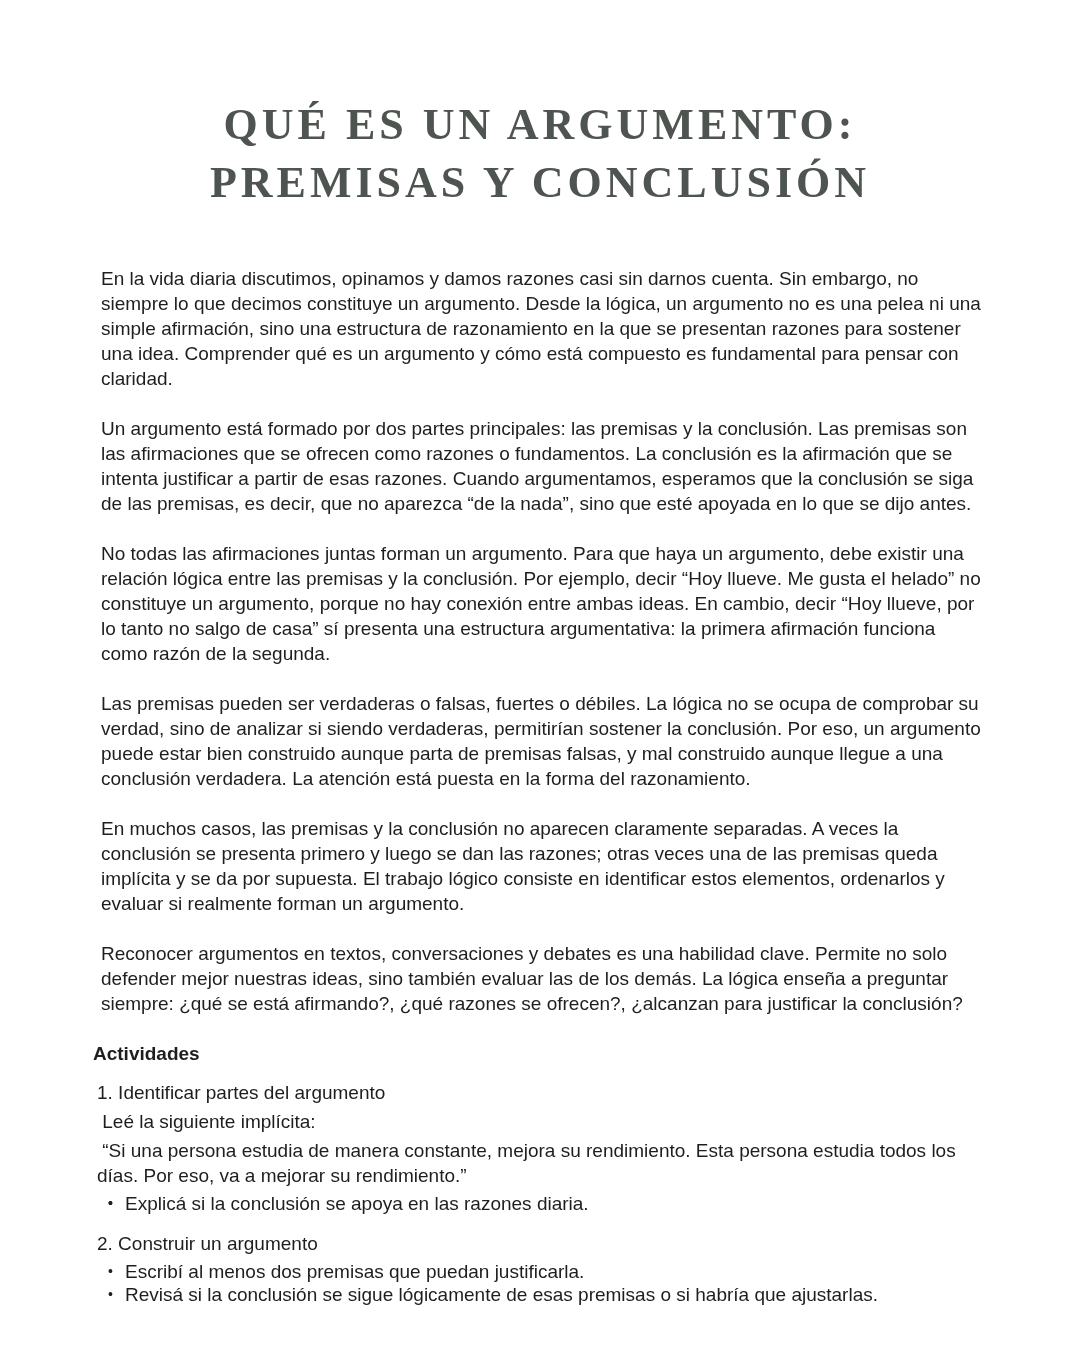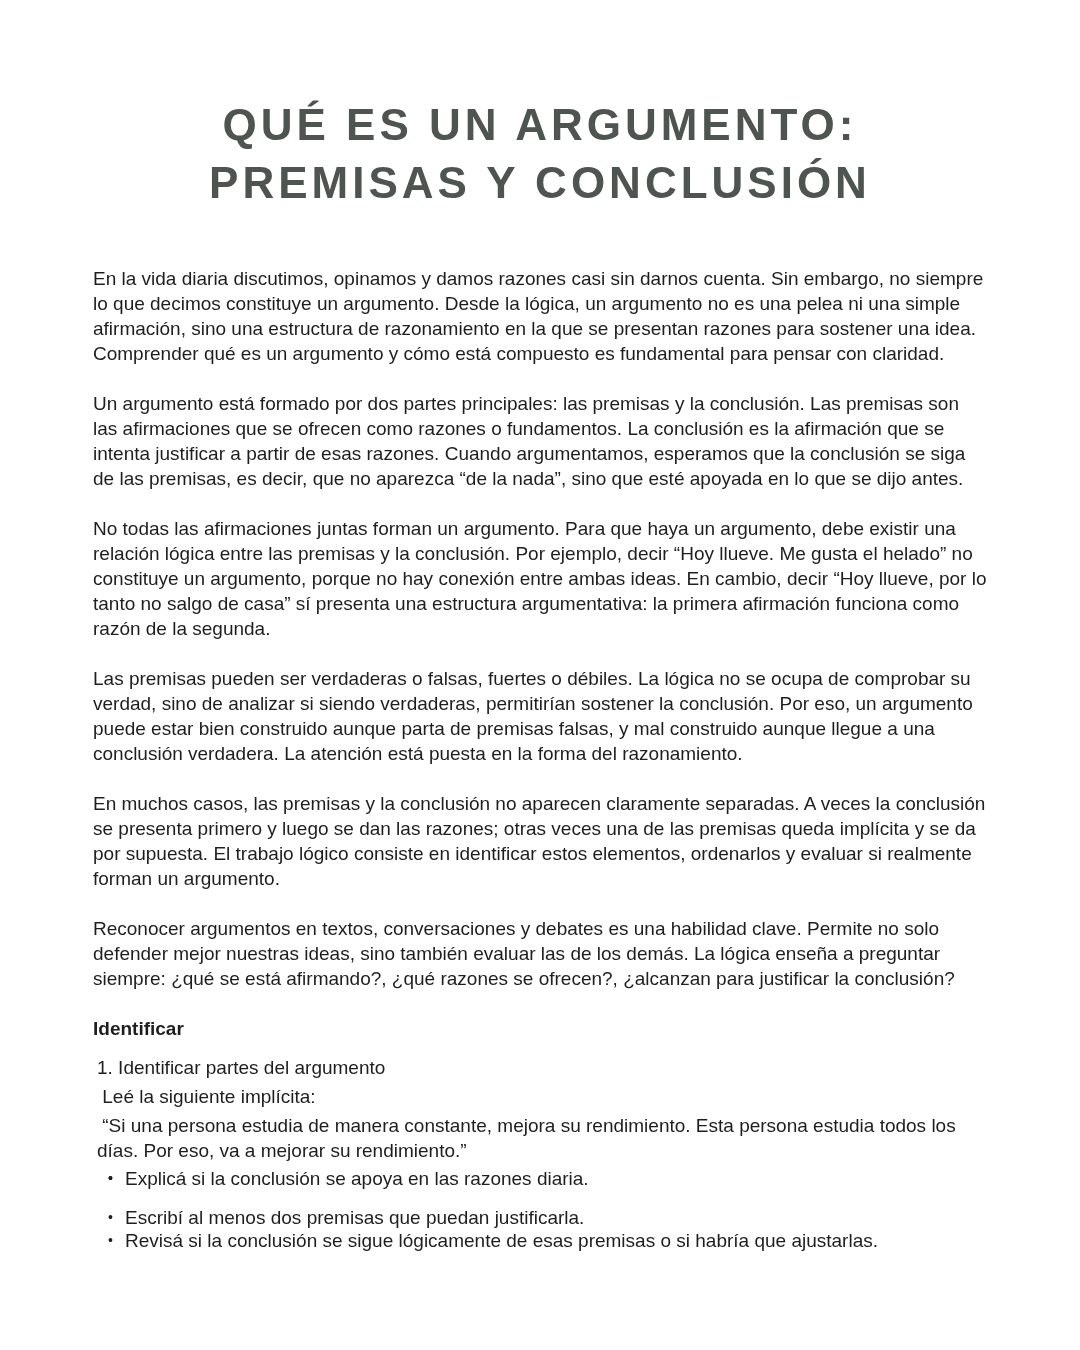--- a/index.html
+++ b/index.html
@@ -14,39 +14,39 @@
     background: #ffffff;
     box-sizing: border-box;
     padding: 96px 93px 0 93px;
     font-family: "Liberation Sans", "DejaVu Sans", sans-serif;
     color: #1e1e1e;
     overflow: hidden;
   }
   .doc-title {
     width: 894px;
     text-align: center;
-    font-family: Liberation Sans, sans-serif;
+    font-family: Liberation Serif, serif;
     font-weight: 700;
     color: #4e5450;
     font-size: 44px;
     line-height: 58px;
     letter-spacing: 4px;
     margin: 0 0 54px 0;
   }
   .doc-title .title-line {
     display: block;
     white-space: nowrap;
   }
   .content {
     width: 894px;
     font-size: 19px;
     line-height: 25px;
   }
   .para {
-    margin: 0 0 25px 0;
+    margin: 0 0 25px 8px;
   }
   .section-heading {
     font-weight: 700;
     margin: 0 0 14px 0;
   }
   .activity {
     margin: 0 0 16px 0;
   }
   .act-line {
     white-space: pre-wrap;
@@ -81,38 +81,39 @@
 
   <div class="content">
 
     <p class="para">En la vida diaria discutimos, opinamos y damos razones casi sin darnos cuenta. Sin embargo, no siempre lo que decimos constituye un argumento. Desde la lógica, un argumento no es una pelea ni una simple afirmación, sino una estructura de razonamiento en la que se presentan razones para sostener una idea. Comprender qué es un argumento y cómo está compuesto es fundamental para pensar con claridad.</p>
     <p class="para">Un argumento está formado por dos partes principales: las premisas y la conclusión. Las premisas son las afirmaciones que se ofrecen como razones o fundamentos. La conclusión es la afirmación que se intenta justificar a partir de esas razones. Cuando argumentamos, esperamos que la conclusión se siga de las premisas, es decir, que no aparezca “de la nada”, sino que esté apoyada en lo que se dijo antes.</p>
     <p class="para">No todas las afirmaciones juntas forman un argumento. Para que haya un argumento, debe existir una relación lógica entre las premisas y la conclusión. Por ejemplo, decir “Hoy llueve. Me gusta el helado” no constituye un argumento, porque no hay conexión entre ambas ideas. En cambio, decir “Hoy llueve, por lo tanto no salgo de casa” sí presenta una estructura argumentativa: la primera afirmación funciona como razón de la segunda.</p>
     <p class="para">Las premisas pueden ser verdaderas o falsas, fuertes o débiles. La lógica no se ocupa de comprobar su verdad, sino de analizar si siendo verdaderas, permitirían sostener la conclusión. Por eso, un argumento puede estar bien construido aunque parta de premisas falsas, y mal construido aunque llegue a una conclusión verdadera. La atención está puesta en la forma del razonamiento.</p>
     <p class="para">En muchos casos, las premisas y la conclusión no aparecen claramente separadas. A veces la conclusión se presenta primero y luego se dan las razones; otras veces una de las premisas queda implícita y se da por supuesta. El trabajo lógico consiste en identificar estos elementos, ordenarlos y evaluar si realmente forman un argumento.</p>
     <p class="para">Reconocer argumentos en textos, conversaciones y debates es una habilidad clave. Permite no solo defender mejor nuestras ideas, sino también evaluar las de los demás. La lógica enseña a preguntar siempre: ¿qué se está afirmando?, ¿qué razones se ofrecen?, ¿alcanzan para justificar la conclusión?</p>
 
-    <p class="section-heading">Identificar</p>
+    <p class="section-heading">Actividades</p>
 
     <div class="activity">
       <p class="act-line">1. Identificar partes del argumento</p>
       <p class="act-line"> Leé la siguiente implícita:</p>
       <p class="act-line"> “Si una persona estudia de manera constante, mejora su rendimiento. Esta persona estudia todos los días. Por eso, va a mejorar su rendimiento.”</p>
       <ul class="act-bullets">
         <li>
           <span class="bullet-dot">•</span>
         </li>
         <li>
           <span class="bullet-dot">•</span>
           <span>Explicá si la conclusión se apoya en las razones diaria.</span>
         </li>
       </ul>
     </div>
 
     <div class="activity">
+      <p class="act-line">2. Construir un argumento</p>
       <ul class="act-bullets">
         <li>
           <span class="bullet-dot">•</span>
           <span>Escribí al menos dos premisas que puedan justificarla.</span>
         </li>
         <li>
           <span class="bullet-dot">•</span>
           <span>Revisá si la conclusión se sigue lógicamente de esas premisas o si habría que ajustarlas.</span>
         </li>
       </ul>

